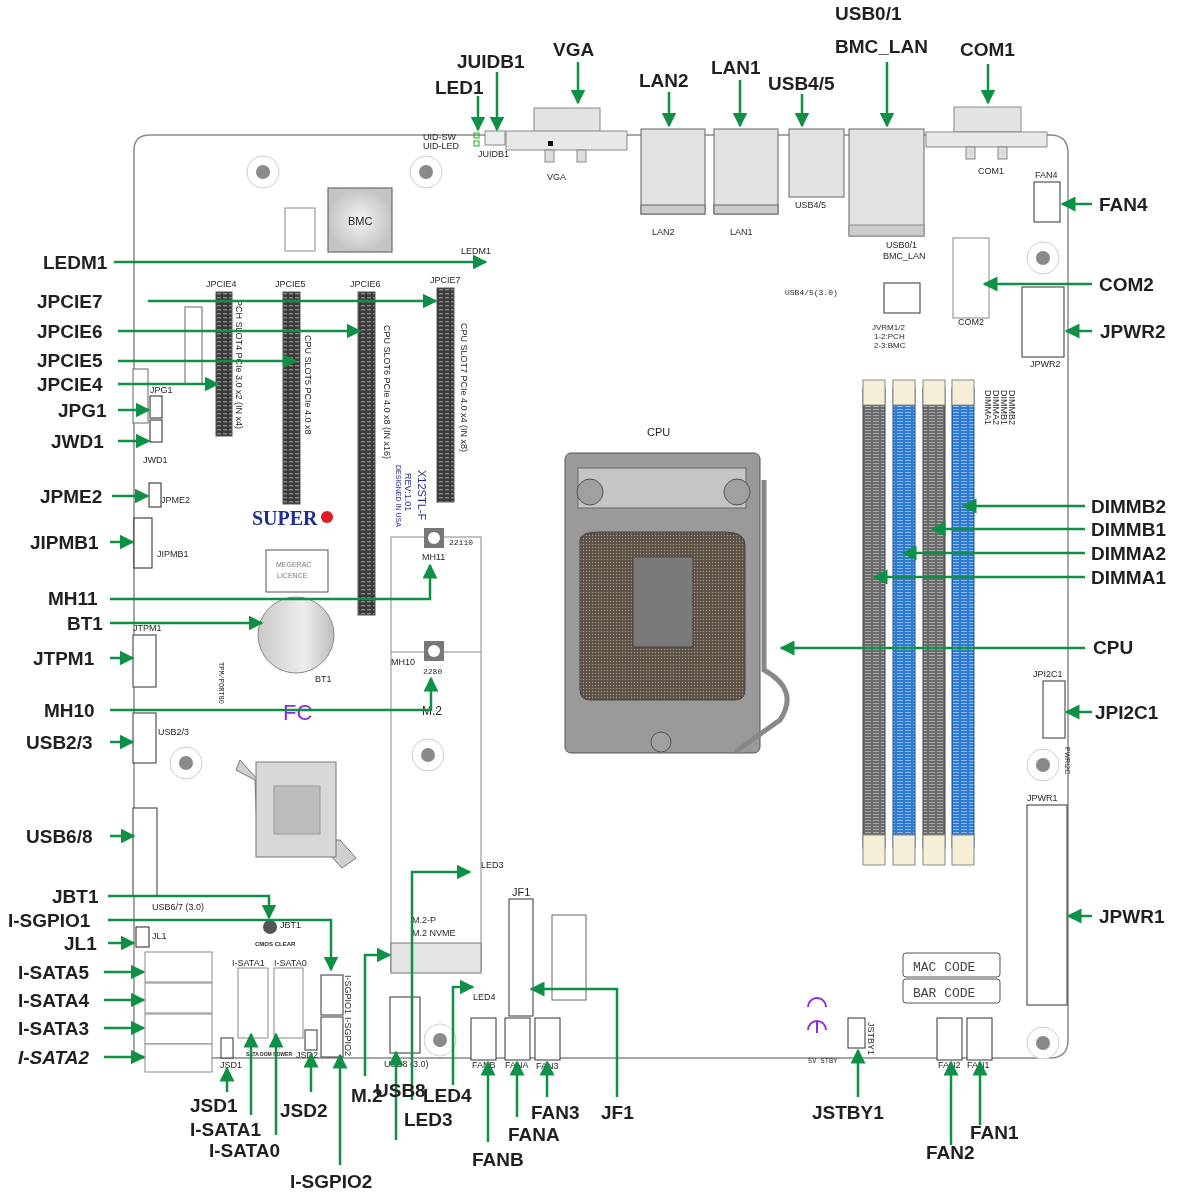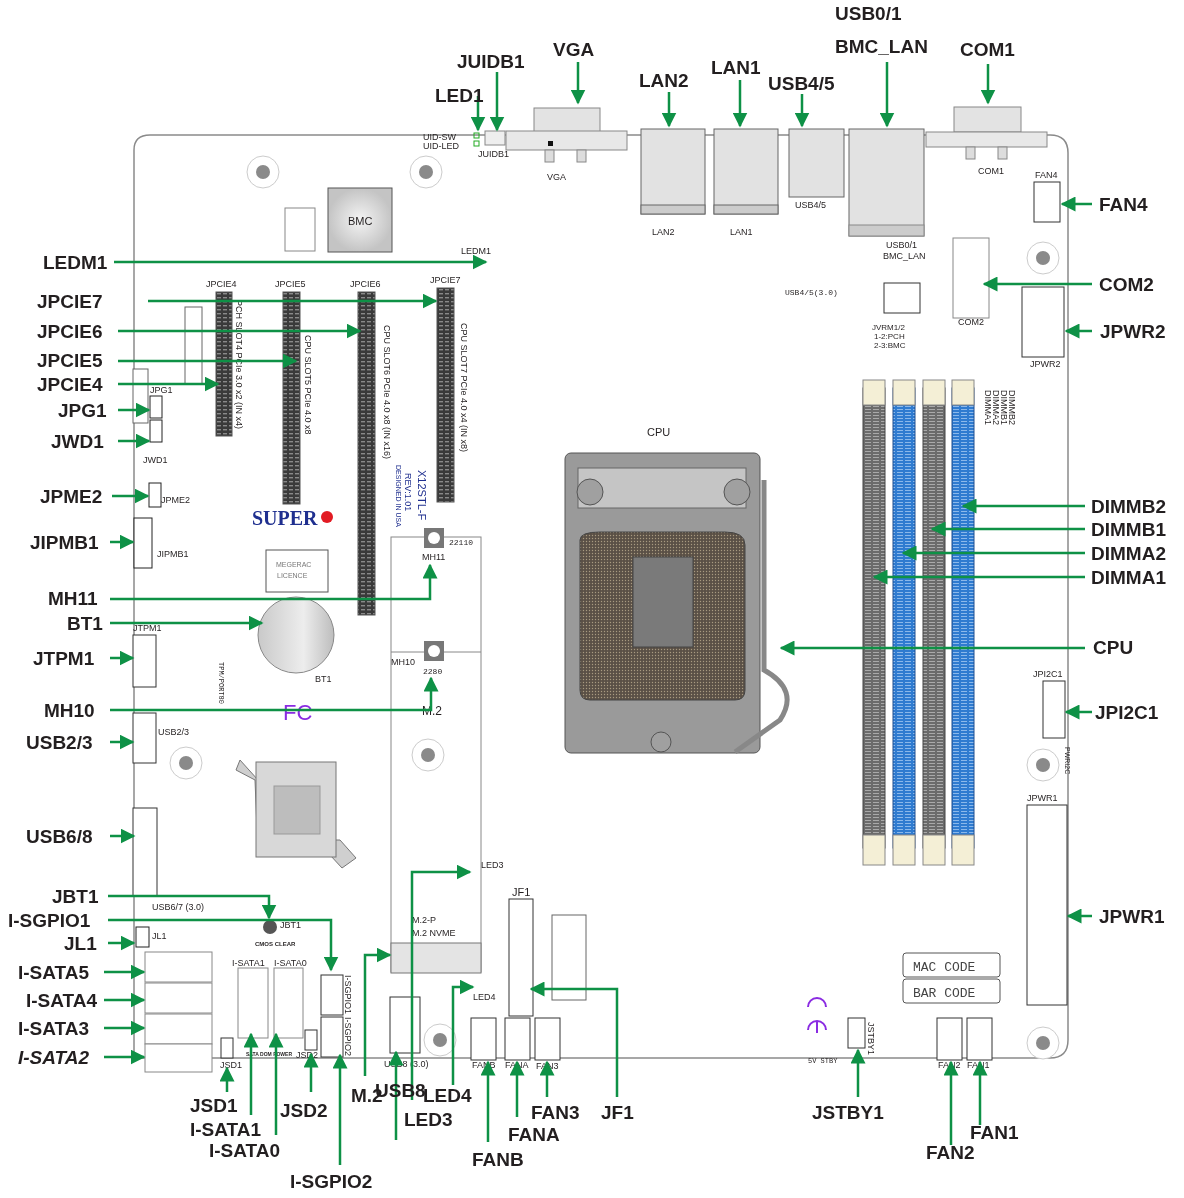--- a/index.html
+++ b/index.html
@@ -364,21 +364,21 @@
     <path d="M547,1097 V1062"></path>
     <path d="M617,1097 V989 H531"></path>
     <path d="M858,1097 V1050"></path>
     <path d="M951,1145 V1062"></path>
     <path d="M980,1125 V1062"></path>
   </g>
 </svg>
 
 <div id="callouts">
 
-  <span class="callout" style="left:435px;top:78px;margin-top:8px;">LED1</span>
+  <span class="callout" style="left:435px;top:78px;">LED1</span>
   <span class="callout" style="left:457px;top:52px;">JUIDB1</span>
   <span class="callout" style="left:553px;top:40px;">VGA</span>
   <span class="callout" style="left:639px;top:71px;">LAN2</span>
   <span class="callout" style="left:711px;top:58px;">LAN1</span>
   <span class="callout" style="left:768px;top:74px;">USB4/5</span>
   <span class="callout" style="left:835px;top:4px;">USB0/1</span>
   <span class="callout" style="left:835px;top:37px;">BMC_LAN</span>
   <span class="callout" style="left:960px;top:40px;">COM1</span>
 
   <span class="callout" style="left:43px;top:253px;">LEDM1</span>
@@ -393,21 +393,21 @@
   <span class="callout" style="left:48px;top:589px;">MH11</span>
   <span class="callout" style="left:67px;top:614px;">BT1</span>
   <span class="callout" style="left:33px;top:649px;">JTPM1</span>
   <span class="callout" style="left:44px;top:701px;">MH10</span>
   <span class="callout" style="left:26px;top:733px;">USB2/3</span>
   <span class="callout" style="left:26px;top:827px;">USB6/8</span>
   <span class="callout" style="left:52px;top:887px;">JBT1</span>
   <span class="callout" style="left:8px;top:911px;">I-SGPIO1</span>
   <span class="callout" style="left:64px;top:934px;">JL1</span>
   <span class="callout" style="left:18px;top:963px;">I-SATA5</span>
-  <span class="callout" style="left:26px;top:991px;">I-SATA4</span>
+  <span class="callout" style="left:18px;top:991px;">I-SATA4</span>
   <span class="callout" style="left:18px;top:1019px;">I-SATA3</span>
   <span class="callout" style="left:18px;top:1048px;font-style:italic;">I-SATA2</span>
 
   <span class="callout" style="left:1099px;top:195px;">FAN4</span>
   <span class="callout" style="left:1099px;top:275px;">COM2</span>
   <span class="callout" style="left:1100px;top:322px;">JPWR2</span>
   <span class="callout" style="left:1091px;top:497px;">DIMMB2</span>
   <span class="callout" style="left:1091px;top:520px;">DIMMB1</span>
   <span class="callout" style="left:1091px;top:544px;">DIMMA2</span>
   <span class="callout" style="left:1091px;top:568px;">DIMMA1</span>

